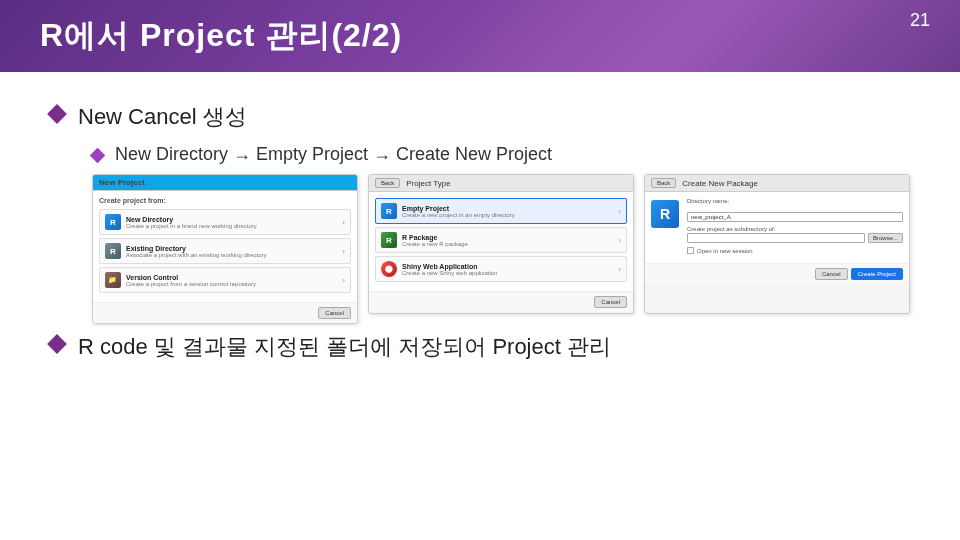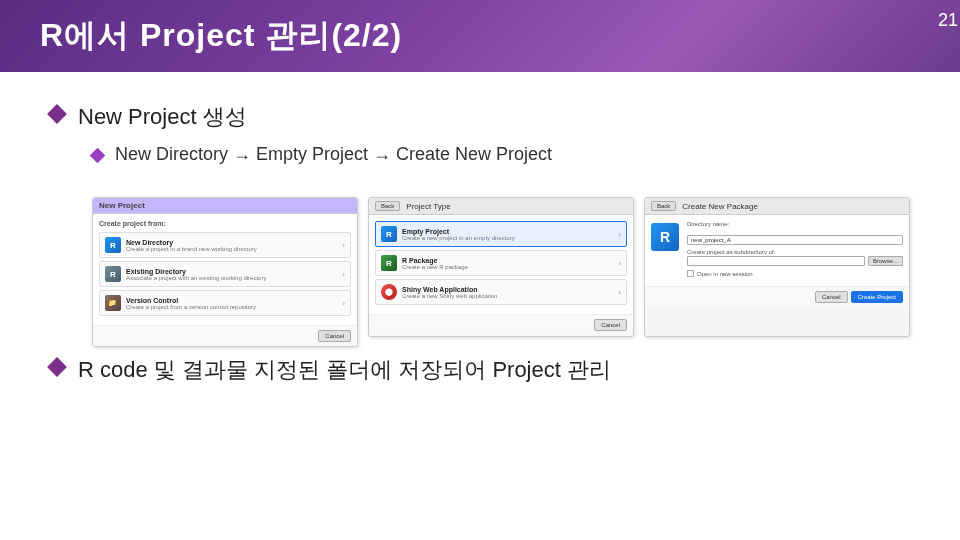--- a/index.html
+++ b/index.html
@@ -23,21 +23,21 @@
     }
     .header-title {
       color: #ffffff;
       font-size: 32px;
       font-weight: bold;
       letter-spacing: 1px;
     }
     .slide-number {
       position: absolute;
       top: 10px;
-      right: 2px;
+      right: 30px;
       color: #ffffff;
       font-size: 18px;
       font-weight: normal;
     }
 
     
     .content {
       padding: 30px 50px 20px 50px;
     }
 
@@ -59,21 +59,21 @@
     .bullet-l1-text {
       font-size: 22px;
       color: #222;
       font-weight: 500;
     }
 
     .bullet-l2 {
       display: flex;
       align-items: flex-start;
       margin-left: 42px;
-      margin-bottom: 32px;
+      margin-bottom: 9px;
     }
     .diamond-l2 {
       width: 11px;
       height: 11px;
       background: #9b3fbf;
       transform: rotate(45deg);
       margin-right: 12px;
       margin-top: 6px;
       flex-shrink: 0;
     }
@@ -95,21 +95,21 @@
       border: 1px solid #ccc;
       border-radius: 3px;
       background: #f5f5f5;
       flex: 1;
       min-height: 140px;
       overflow: hidden;
       box-shadow: 1px 1px 4px rgba(0,0,0,0.15);
     }
 
     .mock-titlebar {
-      background: #c4b5fd;
+      background: #0ea5e9;
       padding: 3px 6px;
       font-size: 8px;
       color: #444;
       border-bottom: 1px solid #ccc;
       font-weight: bold;
     }
 
     .mock-body {
       padding: 6px;
       background: #ffffff;
@@ -281,21 +281,21 @@
 
 <div class="header">
   <span class="header-title">R에서 Project 관리(2/2)</span>
   <span class="slide-number">21</span>
 </div>
 
 <div class="content">
 
   <div class="bullet-l1">
     <div class="diamond-l1"></div>
-    <span class="bullet-l1-text">New Project 생성</span>
+    <span class="bullet-l1-text">New Cancel 생성</span>
   </div>
 
   <div class="bullet-l2">
     <div class="diamond-l2"></div>
     <span class="bullet-l2-text arrow-text">New Directory → Empty Project → Create New Project</span>
   </div>
 
   <div class="screenshots-row">
 
     <div class="screenshot-mockup">

